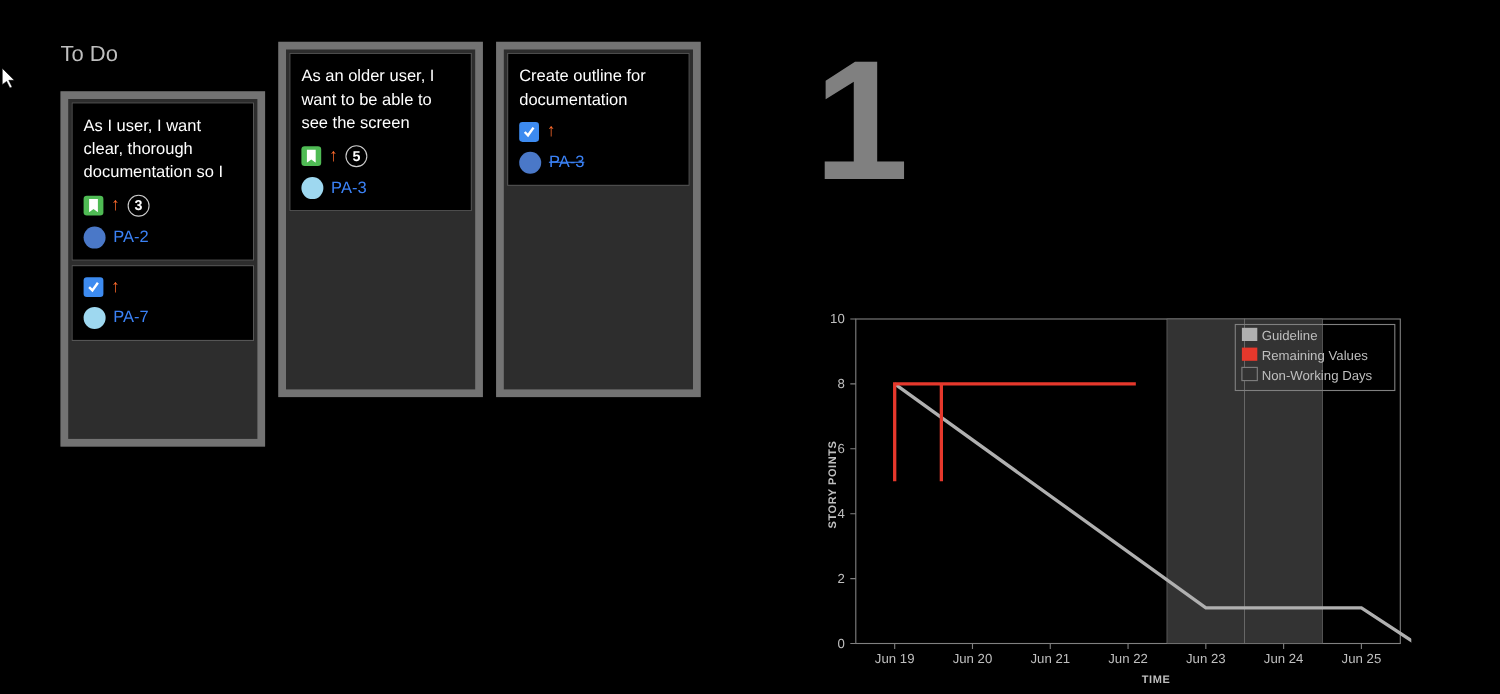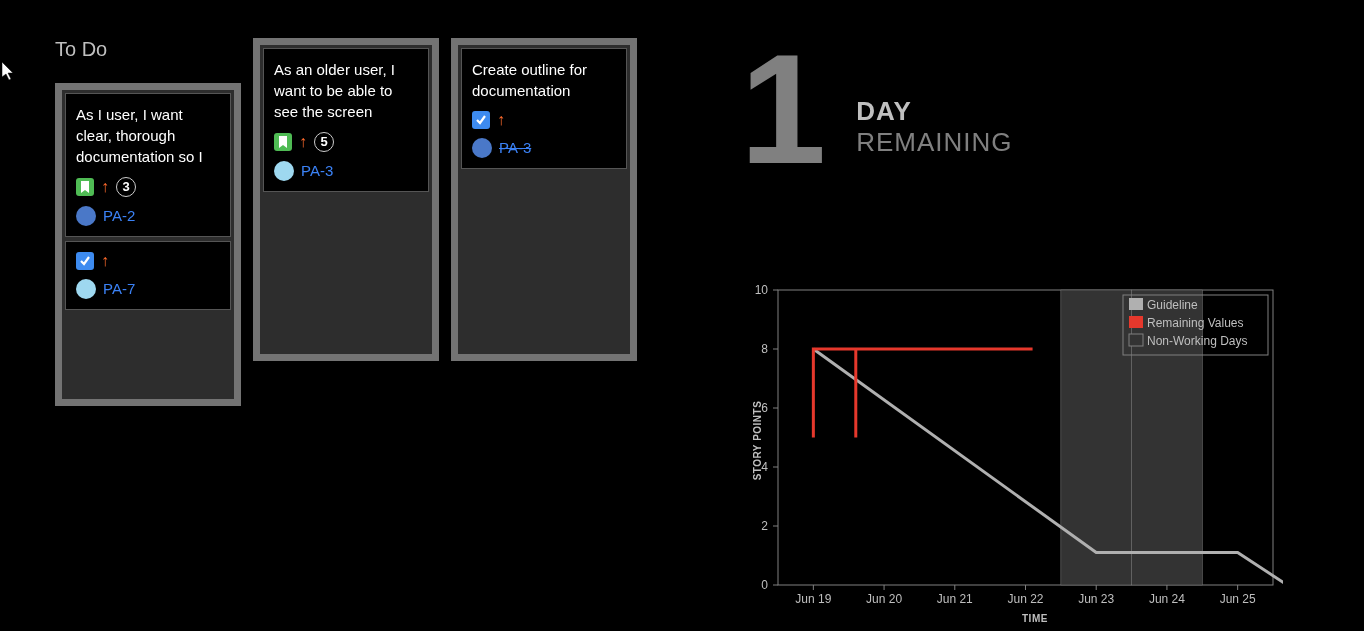--- a/index.html
+++ b/index.html
@@ -138,21 +138,21 @@
     top: 150px;
     transform: rotate(-90deg);
     transform-origin: center;
     font-size: 10px;
     font-weight: bold;
     color: #bfbfbf;
     letter-spacing: 0.5px;
   }
   .chart .xlabel {
     position: absolute;
-    left: 294px;
+    left: 310px;
     top: 328px;
     font-size: 10px;
     font-weight: bold;
     color: #bfbfbf;
     letter-spacing: 0.5px;
   }
 </style>
 </head>
 <body>
 
@@ -232,24 +232,20 @@
             <span class="avatar" style="background: rgb(74, 120, 200);"></span>
             <span class="issue-key done">PA-3</span>
           </div>
         </div>
       </div>
     </div>
   </div>
 
 <div class="countdown">
   <div class="big-number">1</div>
-  <div class="cd-label">
-    <div class="cd-day">DAY</div>
-    <div class="cd-rem">REMAINING</div>
-  </div>
 </div>
 
 <div class="chart">
   <div class="ylabel">STORY POINTS</div>
   <div class="xlabel">TIME</div>
   <svg id="chart-svg" width="555" height="325">
       <rect x="50" y="5" width="495" height="295" fill="none" stroke="#808080" stroke-width="1"></rect>
       <rect x="332.85714285714283" y="5" width="70.71428571428571" height="295" fill="#333" stroke="#808080" stroke-width="0.5"></rect>
       <rect x="403.57142857142856" y="5" width="70.71428571428571" height="295" fill="#333" stroke="#808080" stroke-width="0.5"></rect>
       <line x1="45" y1="300" x2="50" y2="300" stroke="#808080"></line>

